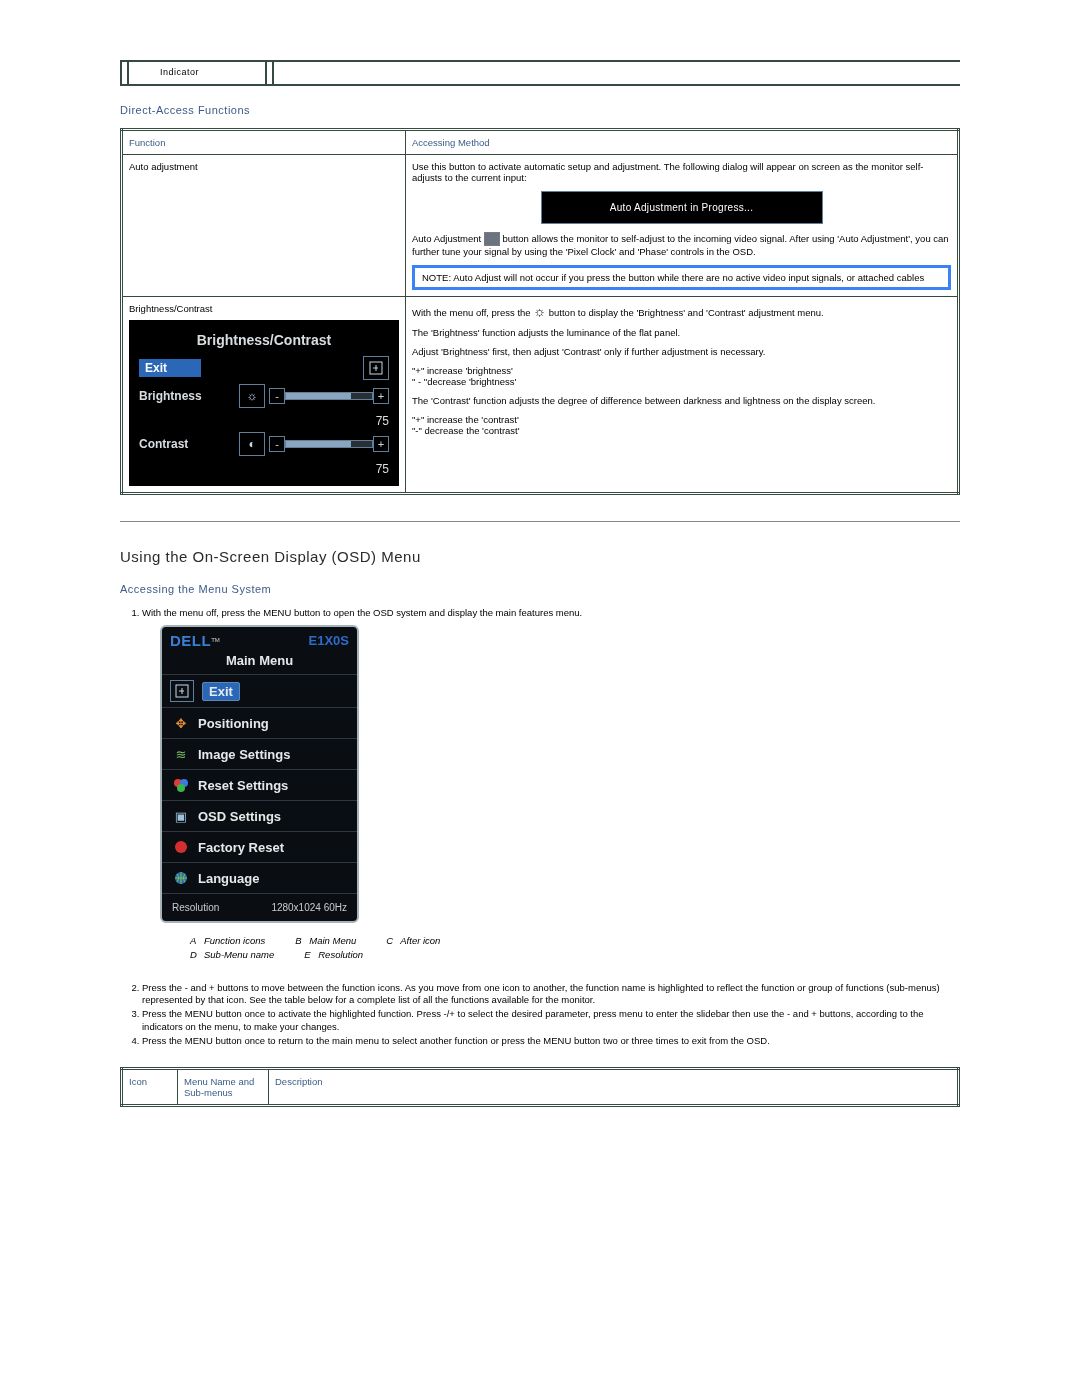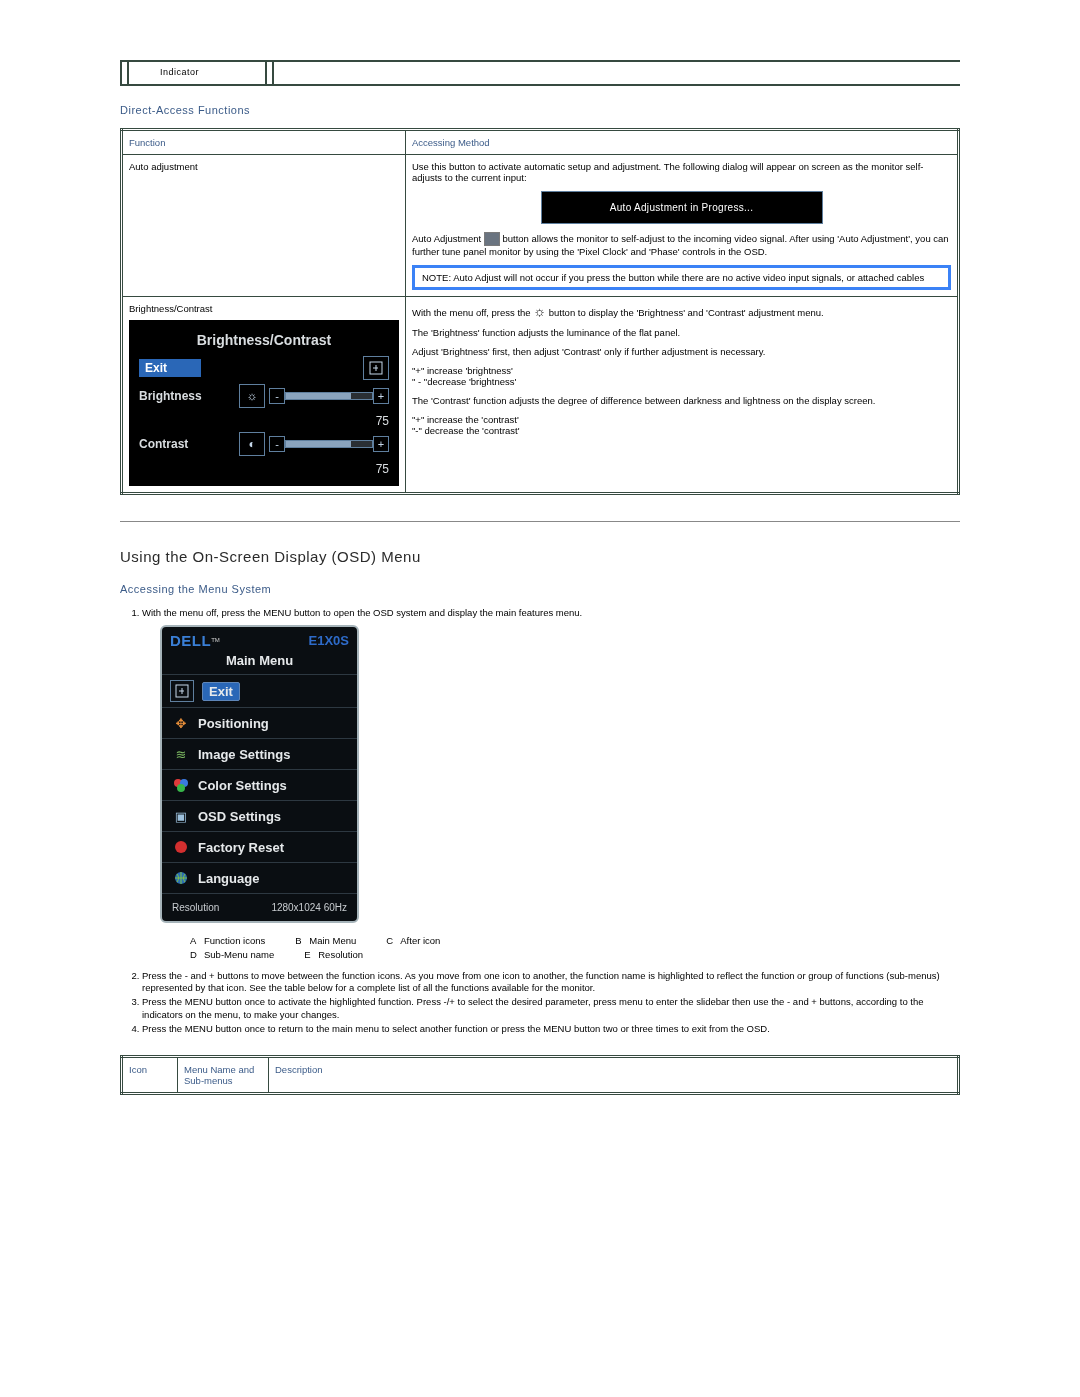--- a/index.html
+++ b/index.html
@@ -39,21 +39,21 @@
   .mp-top{display:flex;align-items:center;justify-content:space-between;padding:5px 8px 0 8px;}
   .mp-brand{color:#3a7fd6;font-weight:bold;font-size:15px;letter-spacing:0.5px;}
   .mp-tm{font-size:6px;vertical-align:super;color:#d0d0d0;}
   .mp-model{color:#2e6bc9;font-weight:bold;font-size:13px;}
   .mp-main{text-align:center;font-weight:bold;font-size:13px;padding:4px 0 6px 0;}
   .mp-item{display:flex;align-items:center;padding:5px 8px;border-top:1px solid #2d3841;}
   .mp-item .ico{width:22px;height:20px;display:inline-flex;align-items:center;justify-content:center;margin-right:6px;font-size:13px;}
   .mp-item .lab{font-size:13px;font-weight:bold;}
   .mp-item.exit .name-band{background:#2a67b7;border:1px solid #5f86b8;padding:1px 6px;border-radius:2px;margin-left:2px;}
   .mp-res{display:flex;justify-content:space-between;padding:8px 10px;border-top:1px solid #2d3841;font-size:10px;color:#c8ccd0;}
-  .legend{margin:12px 0 10px 30px;font-size:9.5px;}
+  .legend{margin:12px 0 22px 30px;font-size:9.5px;font-style:italic;}
   .legend .row{display:flex;gap:30px;margin:3px 0;}
   .legend .k{display:inline-block;width:14px;}
   .bot-grid{width:100%;border-collapse:collapse;}
   .bot-grid td,.bot-grid th{border:1px solid #364a40;padding:6px 6px;font-size:9.5px;vertical-align:top;text-align:left;}
   .bot-grid th{font-weight:normal;color:#3b5b88;}
 </style>
 </head>
 <body>
 
 <div class="page">
@@ -75,21 +75,21 @@
       <th>Accessing Method</th>
     </tr>
     <tr>
       <td>Auto adjustment</td>
       <td>
         <div>Use this button to activate automatic setup and adjustment. The following dialog will appear on screen as the monitor self-adjusts to the current input:</div>
         <div class="autoAdjBox">Auto Adjustment in Progress...</div>
         <div>
           <span>Auto Adjustment </span>
           <span style="display:inline-block;width:14px;height:12px;border:1px solid #7a7a7a;background:#6a7480;vertical-align:middle;"></span>
-          <span style="display:inline">button allows the monitor to self-adjust to the incoming video signal. After using 'Auto Adjustment', you can further tune panel monitor by using the 'Pixel Clock' and 'Phase' controls in the OSD.</span>
+          <span style="display:inline">button allows the monitor to self-adjust to the incoming video signal. After using 'Auto Adjustment', you can further tune your signal by using the 'Pixel Clock' and 'Phase' controls in the OSD.</span>
         </div>
 
         <div class="note">NOTE: Auto Adjust will not occur if you press the button while there are no active video input signals, or attached cables</div>
       </td>
     </tr>
     <tr>
       <td>
         <div>Brightness/Contrast</div>
         <div class="osd-panel" style="margin-top:6px;">
           <div class="osd-title">Brightness/Contrast</div>
@@ -186,21 +186,21 @@
         <span class="lab">Image Settings</span>
       </div>
       <div class="mp-item">
         <span class="ico">
           <svg width="18" height="16">
               <circle cx="6" cy="6" r="4" fill="#e03b3b"></circle>
               <circle cx="12" cy="6" r="4" fill="#3b7be0"></circle>
               <circle cx="9" cy="11" r="4" fill="#38b64a"></circle>
             </svg>
         </span>
-        <span class="lab">Color Settings</span>
+        <span class="lab">Reset Settings</span>
       </div>
       <div class="mp-item">
         <span class="ico" style="color:#9cc0dd;">▣</span>
         <span class="lab">OSD Settings</span>
       </div>
       <div class="mp-item">
         <span class="ico">
           <svg width="16" height="16">
               <circle cx="8" cy="8" r="6" fill="#d32f2f"></circle>
             </svg>

